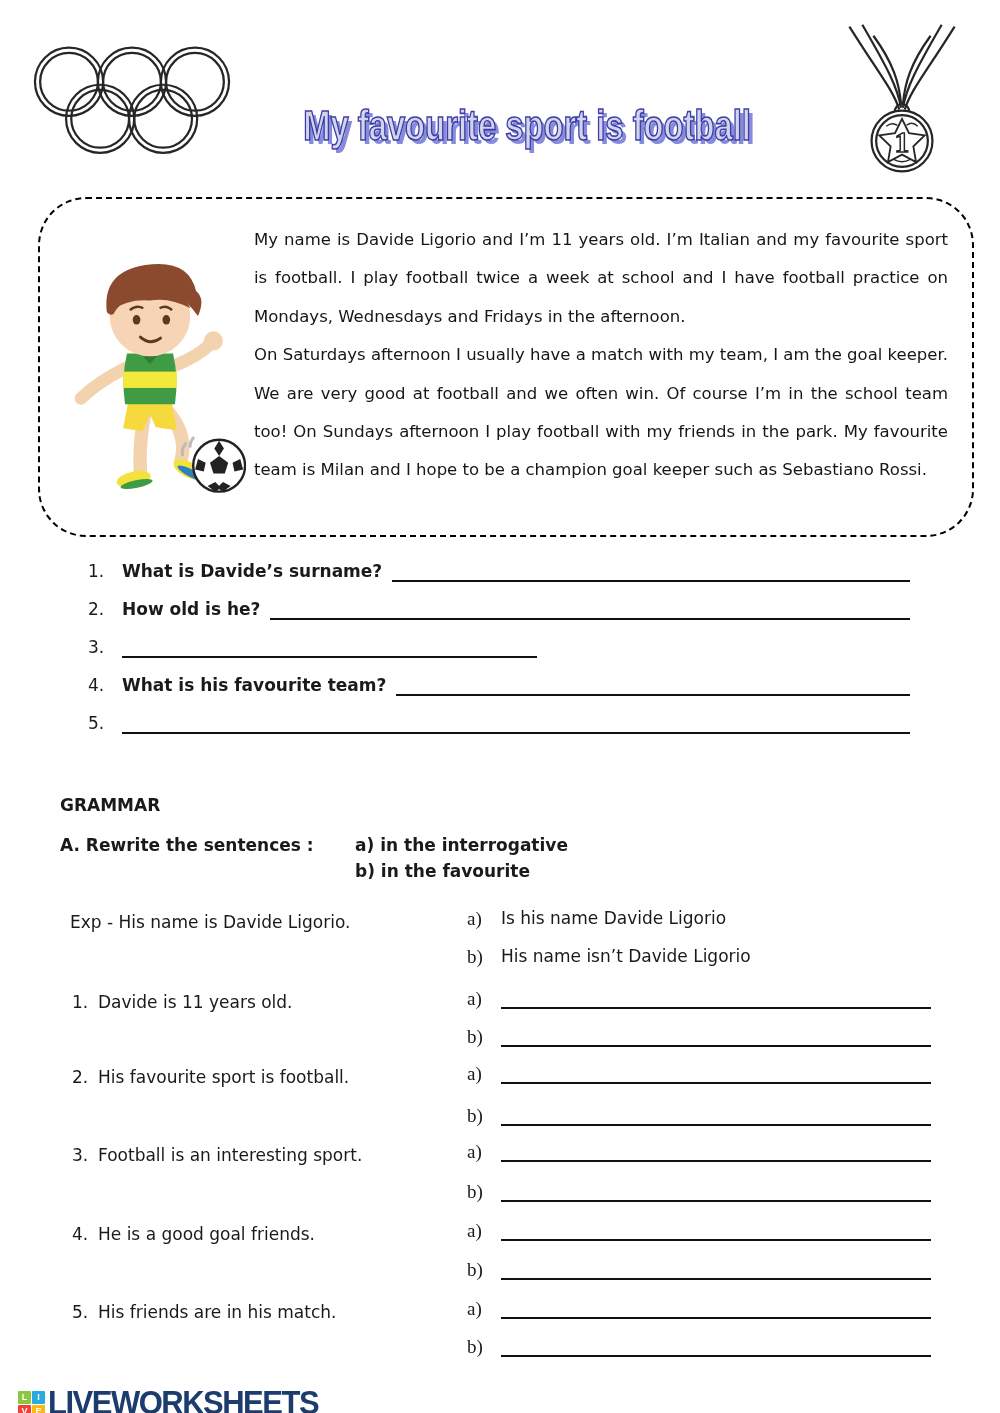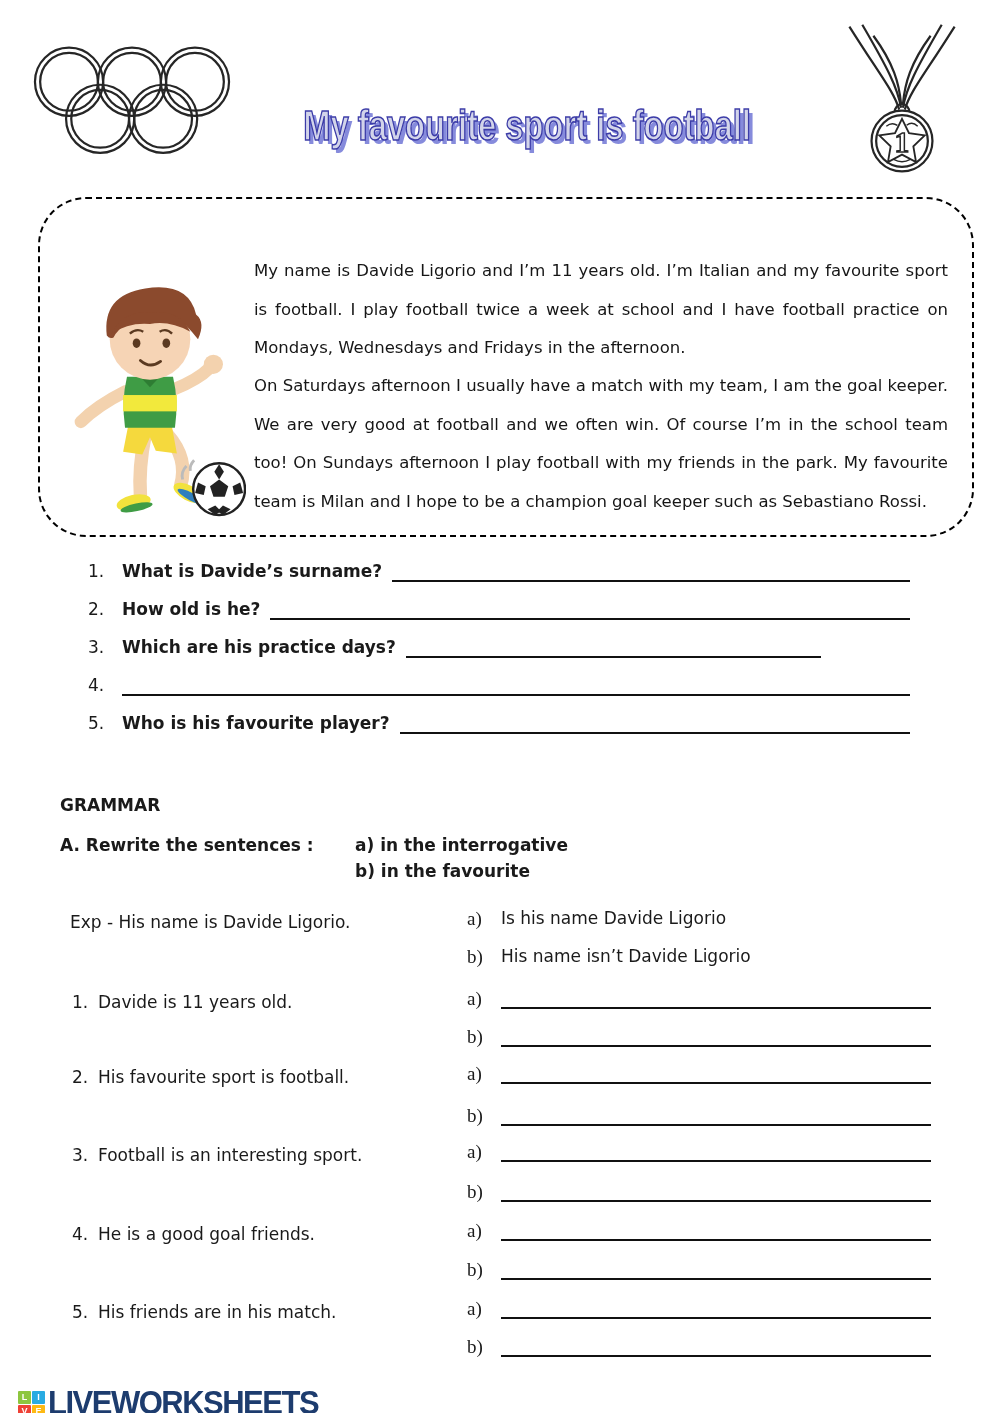--- a/index.html
+++ b/index.html
@@ -23,21 +23,21 @@
     color:#d2d4ea;
     -webkit-text-stroke:1.6px #3c3ca8;
     text-shadow:5px 4px 0 #868bdc;
     transform:scaleX(0.78); transform-origin:center;
   }
 
   
   .passage-box {
     position:absolute; left:38px; top:185px; width:936px; height:340px;
     border:2.5px dashed #000; border-radius:48px;
-    display:flex; padding:22px 24px 14px 14px;align-items:flex-end;
+    display:flex; padding:22px 24px 14px 14px;
   }
   .boy { width:192px; flex:0 0 192px; margin-top:8px; }
   .passage {
     flex:1; font-size:16.5px; line-height:38.4px; text-align:justify;
     padding-left:8px; color:#161616;
   }
 
   
   .questions { position:absolute; left:88px; top:549px; width:822px; }
   .q-row { display:flex; height:38px; font-size:17px; }
@@ -181,30 +181,29 @@
       <span class="q-text">What is Davide’s surname?</span>
       <span class="q-line"></span>
     </div>
     <div class="q-row">
       <span class="q-num">2.</span>
       <span class="q-text">How old is he?</span>
       <span class="q-line"></span>
     </div>
     <div class="q-row">
       <span class="q-num">3.</span>
-      <span class="q-text">Which are his practice days?</span>
       <span class="q-line short"></span>
     </div>
     <div class="q-row">
       <span class="q-num">4.</span>
+      <span class="q-text">What is his favourite team?</span>
       <span class="q-line"></span>
     </div>
     <div class="q-row">
       <span class="q-num">5.</span>
-      <span class="q-text">Who is his favourite player?</span>
       <span class="q-line"></span>
     </div>
   </div>
 
   <div class="grammar">
     <div class="g-abs g-bold" style="left:60px; top:0;">GRAMMAR</div>
     <div class="g-abs g-bold" style="left:60px; top:40px;">A. Rewrite the sentences :</div>
     <div class="g-abs g-bold" style="left:355px; top:40px;text-align:center;">a) in the interrogative</div>
     <div class="g-abs g-bold" style="left:355px; top:66px;">b) in the favourite</div>
 

